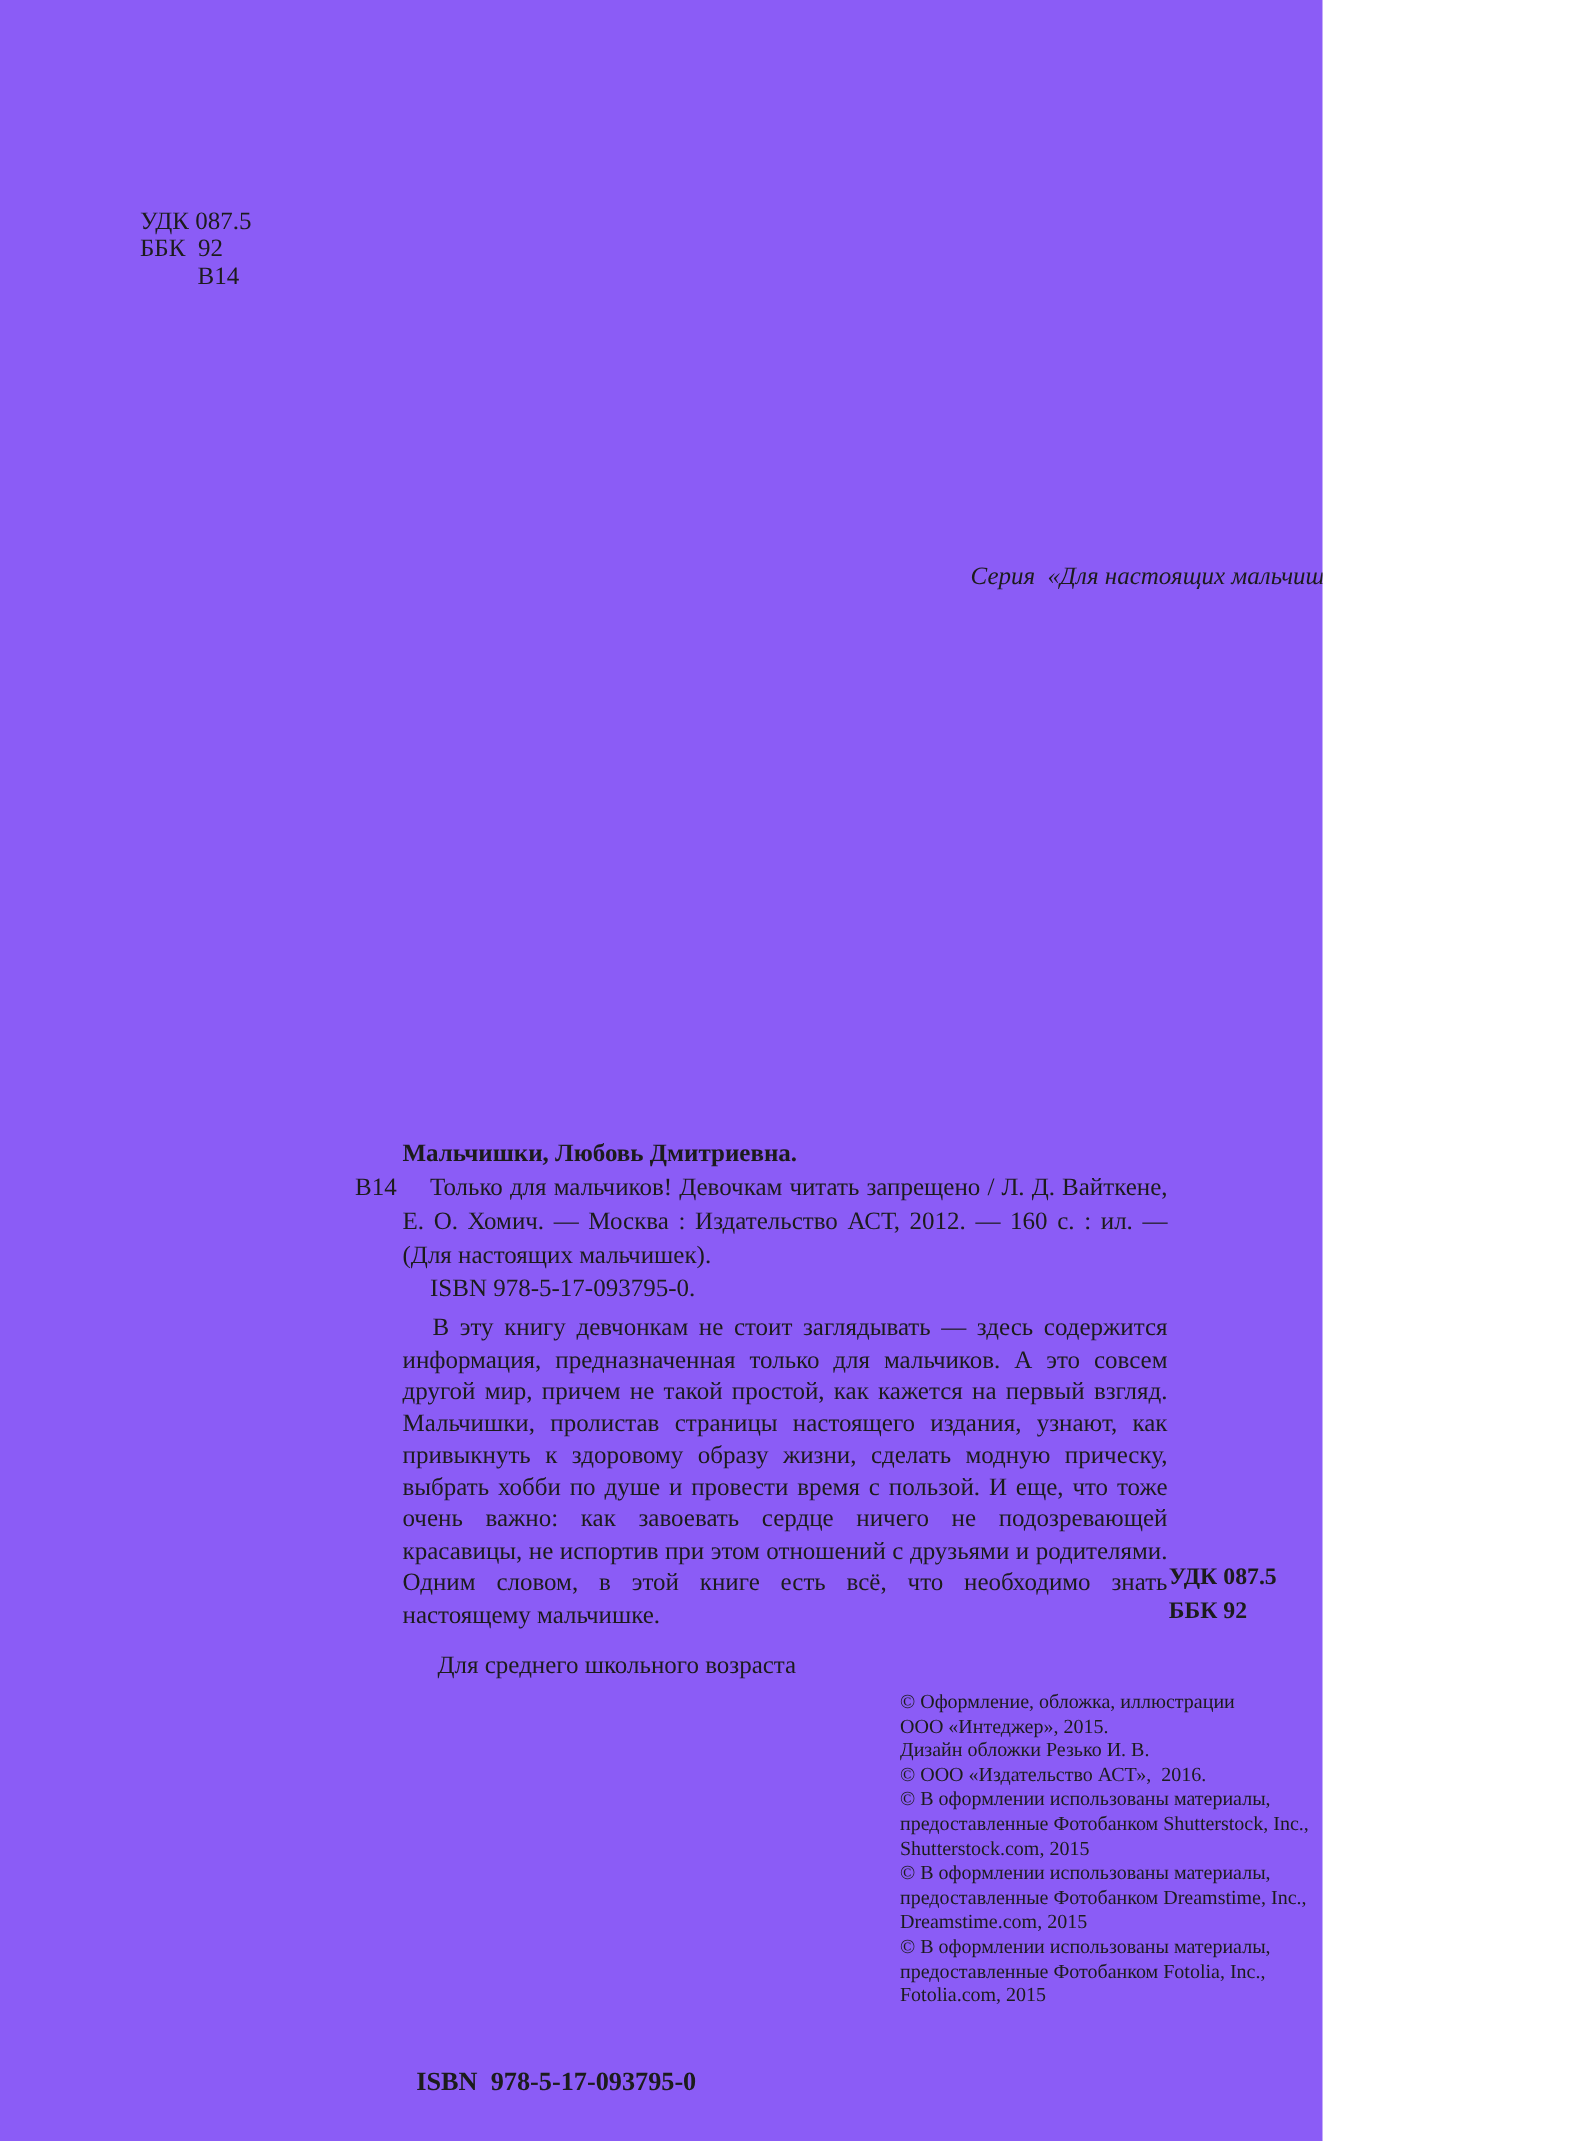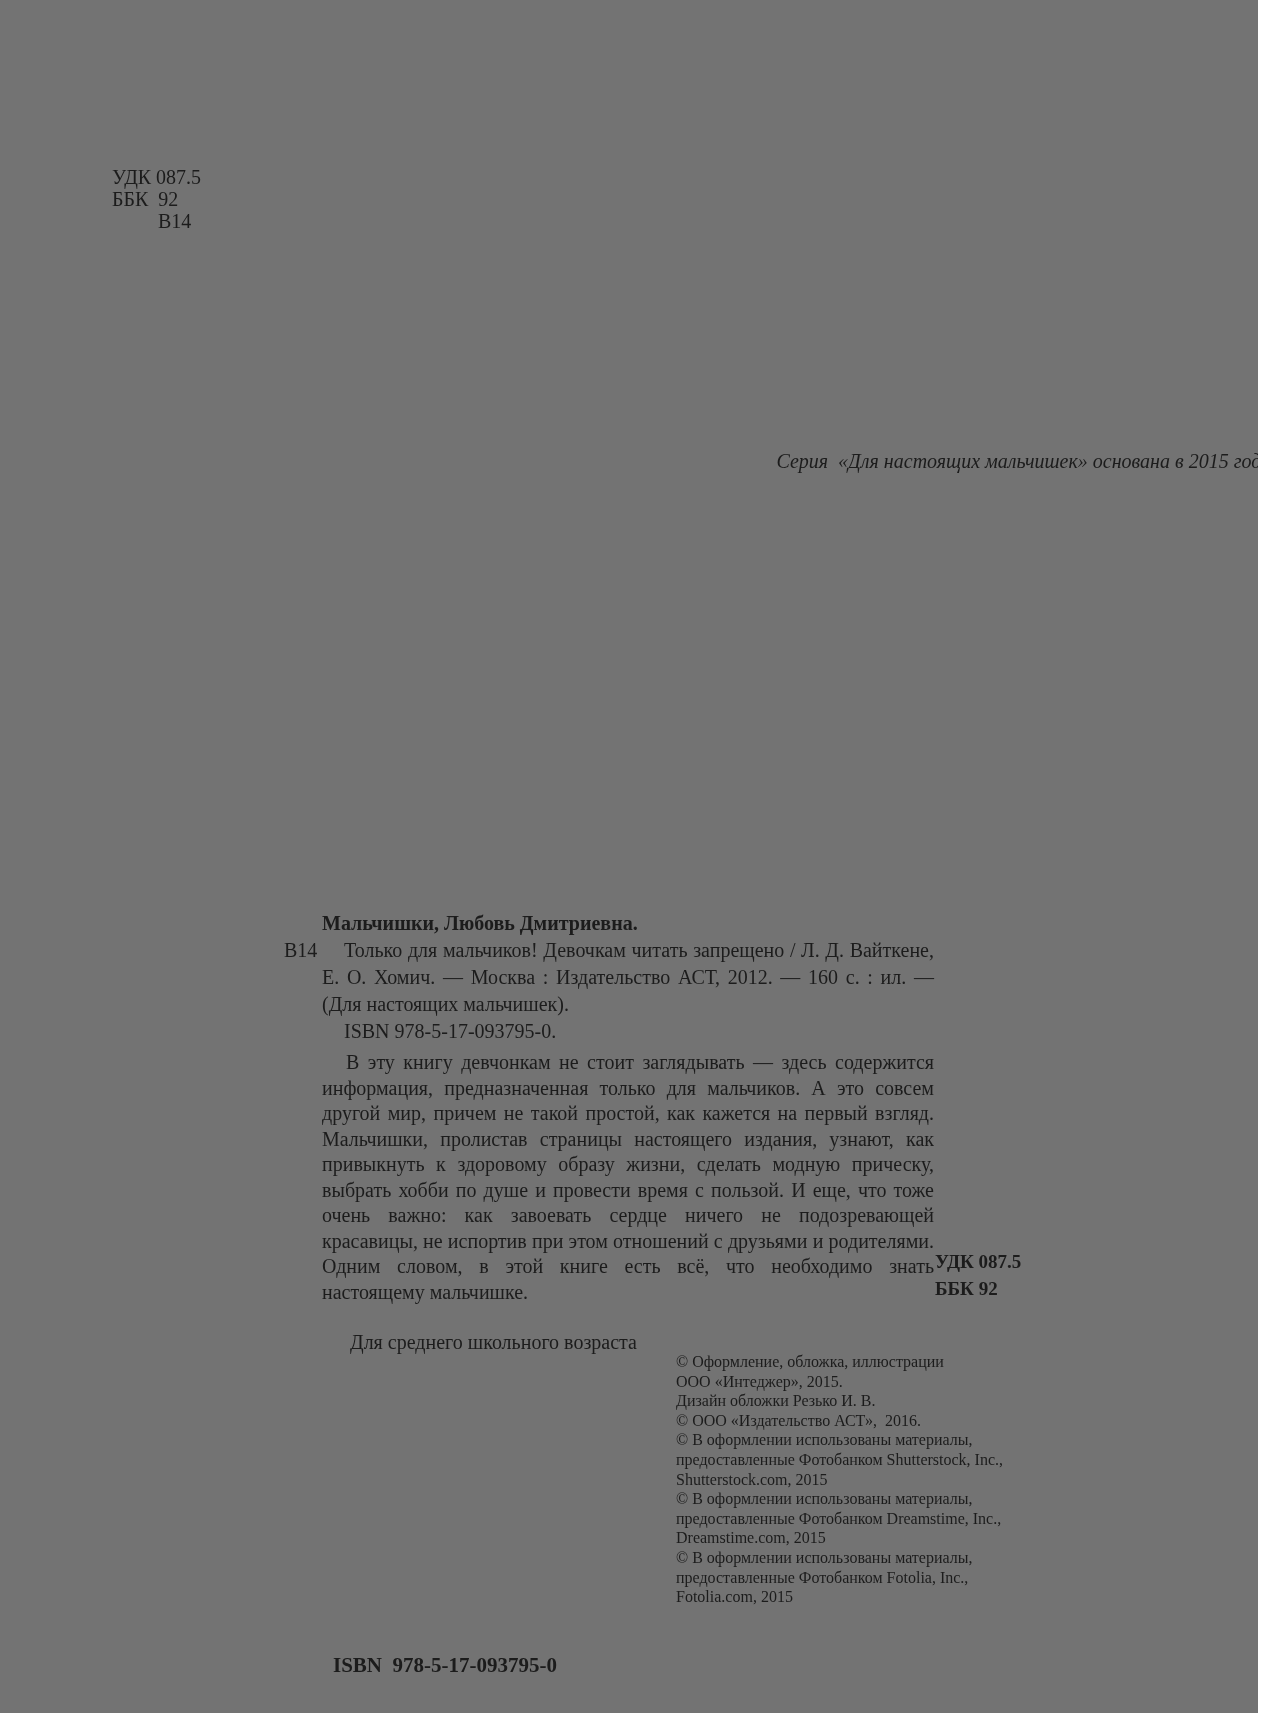--- a/index.html
+++ b/index.html
@@ -2,28 +2,28 @@
 <html><head>
 <meta charset="utf-8">
 <style>
   html, body {
     margin: 0;
     padding: 0;
     background: #ffffff;
   }
   .page {
     position: relative;
-    width: 1258px;
+    width: 1058px;
     height: 1713px;
-    background: #737373;
+    background: #8b5cf6;
     font-family: "Liberation Serif", serif;
     color: #1c1c1c;
     overflow: hidden;
   }
-  .prelines { white-space: pre-line; }
+  .prelines { white-space: pre-line; margin-left: 44px; }
 
   .top-codes {
     position: absolute;
     left: 112px;
     top: 166px;
     font-size: 20px;
     line-height: 22px;
   }
   .top-codes .indent { padding-left: 46px; }
 
@@ -56,21 +56,21 @@
     text-indent: 22px;
   }
   .catalog .isbn-line { text-indent: 22px; }
   .catalog .annotation {
     margin-top: 5px;
     text-align: justify;
     text-indent: 24px;
     line-height: 25.5px;
   }
   .catalog .audience {
-    margin-top: 24px;
+    margin-top: 14px;
     text-indent: 28px;
   }
 
   .right-codes {
     position: absolute;
     left: 935px;
     top: 1248px;
     font-weight: bold;
     font-size: 19px;
     line-height: 27px;

